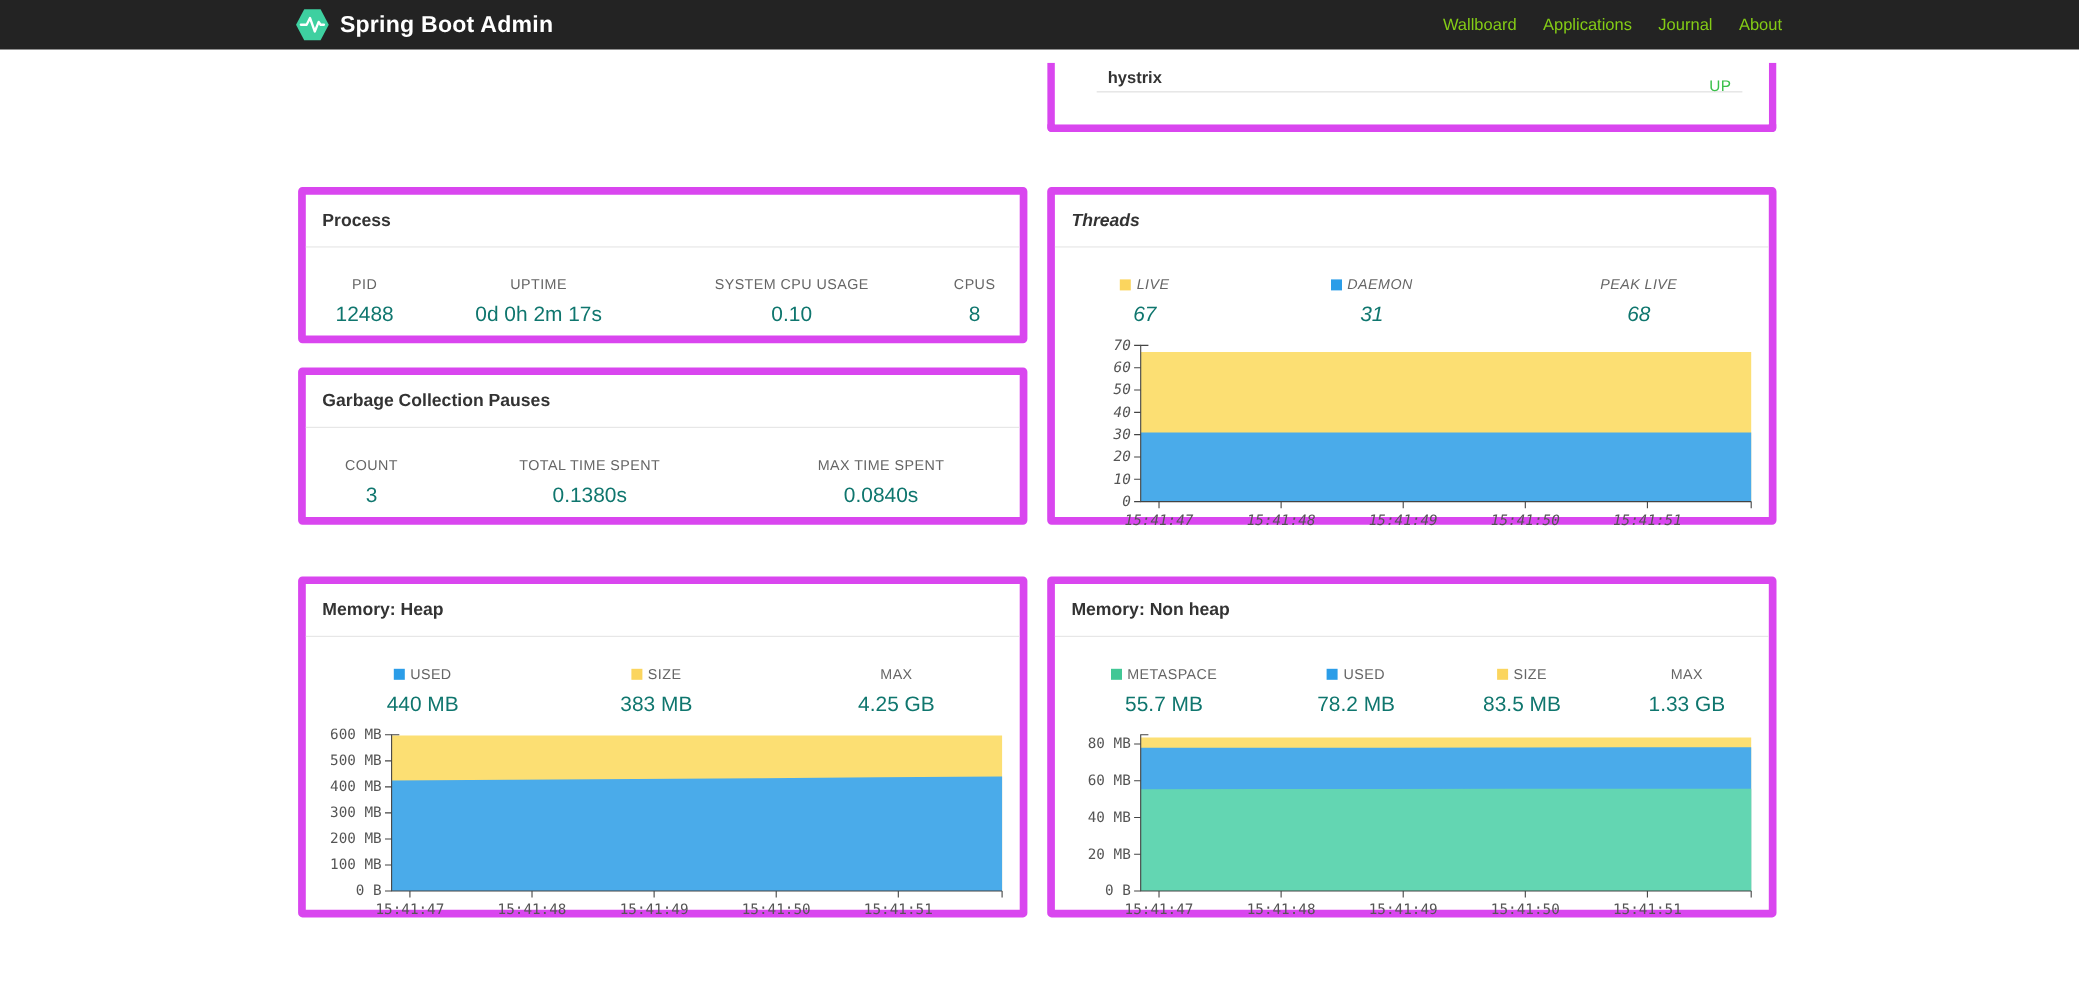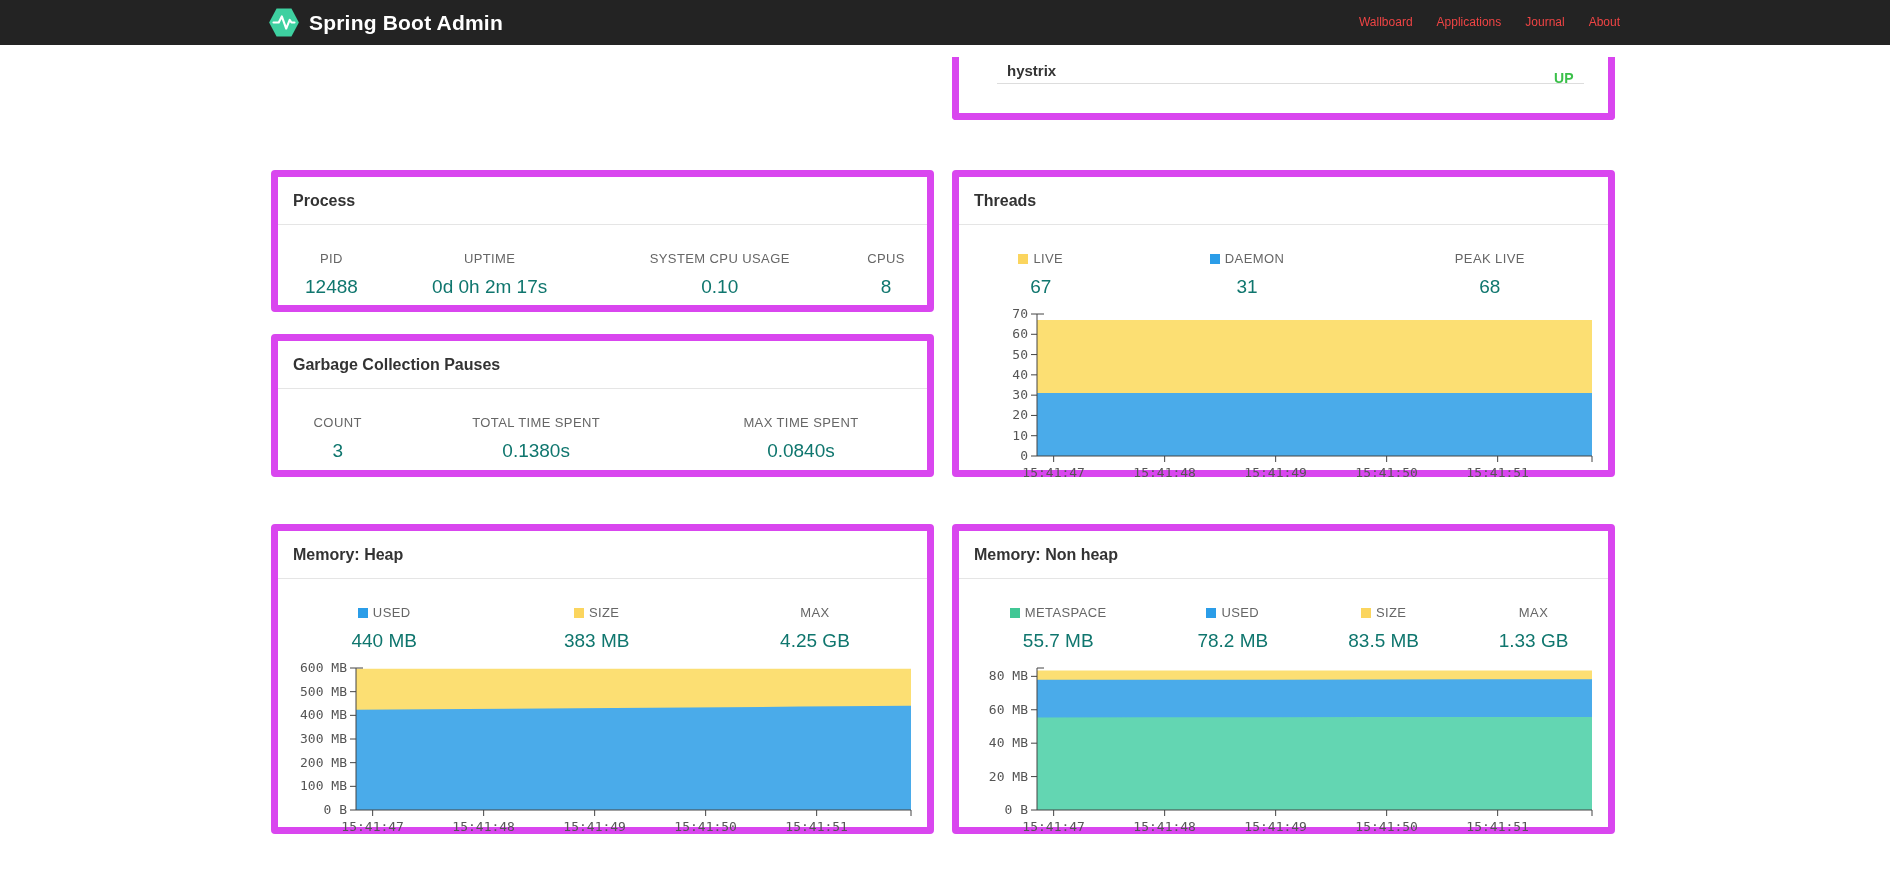--- a/index.html
+++ b/index.html
@@ -4,38 +4,38 @@
 <style>
   * { margin:0; padding:0; box-sizing:border-box; }
   html,body { width:1890px; height:892px; background:#fff; overflow:hidden;
               font-family:"Liberation Sans", sans-serif; }
 
   
   .navbar { position:absolute; top:0; left:0; width:1890px; height:45px; background:#232323; }
   .brand { position:absolute; left:268px; top:0; height:45px; display:flex; align-items:center; gap:9px; cursor:pointer; }
   .brand-title { color:#ffffff; font-size:21px; font-weight:bold; letter-spacing:0.2px; }
   .nav-links { position:absolute; right:258px; top:0; height:45px; display:flex; align-items:center; }
-  .nav-links a { color:#ef4444; font-size:12px; text-decoration:none; padding:0 12px; line-height:45px; }
+  .nav-links a { color:#84cc16; font-size:15px; text-decoration:none; padding:0 12px; line-height:45px; }
 
   
   .main { position:absolute; left:271px; top:12px; width:1345px; height:892px; }
   .card { position:absolute; width:663px; background:#fff; border:7px solid #d946ef; border-radius:4px; }
   .card-title { padding:15px 15px 14px 15px; font-size:16px; font-weight:bold; color:#333;
                 border-bottom:1px solid #e5e5e5; }
 
   
   .card.appstatus { left:681px; top:45px; height:63px; border-top:none; border-radius:0 0 4px 4px; }
   .app-row { height:27px; margin:0 24px 0 38px; padding:0 10px; border-bottom:1px solid #ddd;
              display:flex; align-items:center; justify-content:space-between; cursor:pointer; }
   .app-name { font-size:15px; font-weight:bold; color:#333; }
-  .app-status { font-size:14px; font-weight:bold; letter-spacing:0.3px;margin-top:16px; }
+  .app-status { font-size:14px; font-weight:normal; letter-spacing:0.3px;margin-top:16px; }
 
   .card.process { left:0; top:158px;  height:142px; }
   .card.gc      { left:0; top:322px;  height:143px; }
-  .card.threads { left:681px; top:158px; height:307px; }
+  .card.threads { left:681px; top:158px; height:307px;font-style:italic; }
   .card.heap    { left:0; top:512px;  height:310px; }
   .card.nonheap { left:681px; top:512px; height:310px; }
 
   
   .stats { display:table; width:100%; table-layout:auto; padding:0; margin-top:26px; }
   .stat  { display:table-cell; text-align:center; vertical-align:top; padding:0 6px; }
   .stat-label { font-size:13px; color:#666; letter-spacing:0.4px; white-space:nowrap; }
   .stat-value { font-size:19px; color:#0f766e; margin-top:10px; white-space:nowrap; }
   .legend .stats { }
   .sq { display:inline-block; width:10px; height:10px; margin-right:5px; vertical-align:-1px; }

